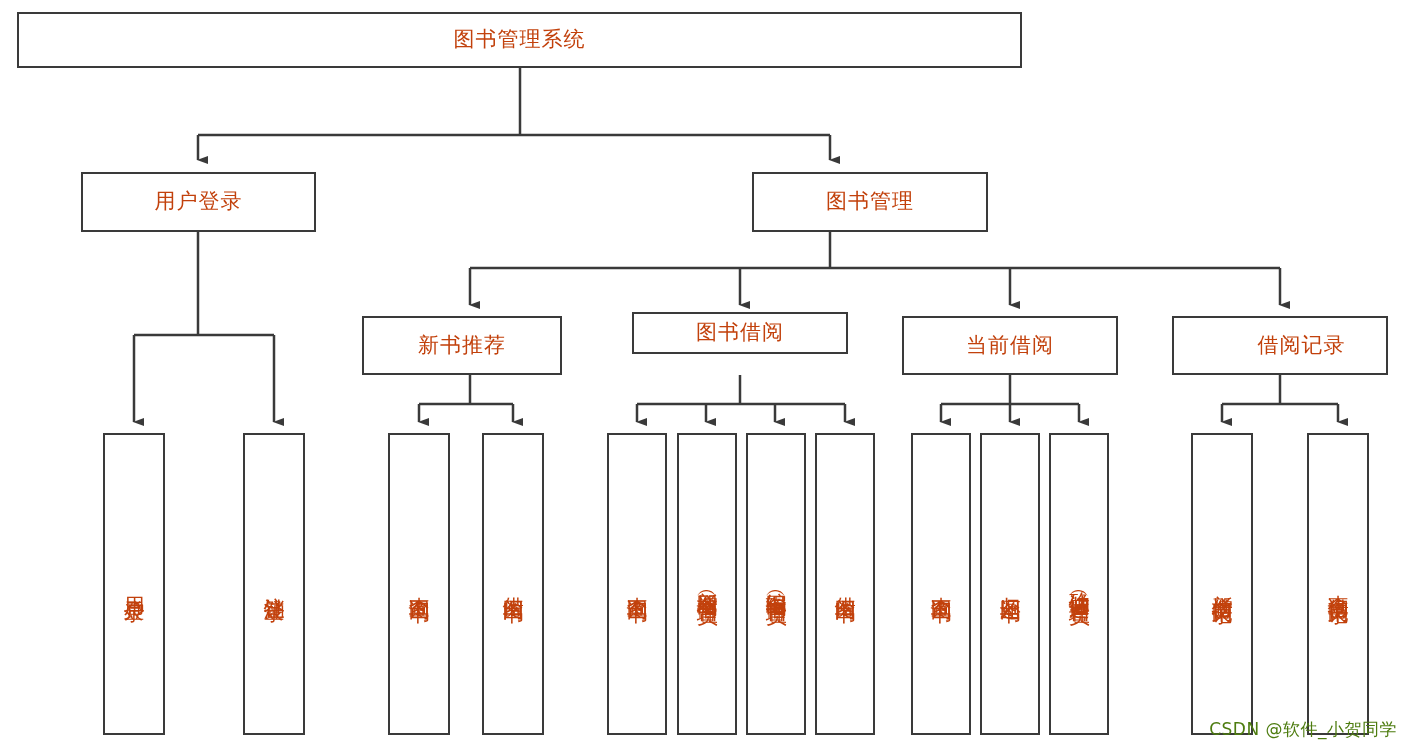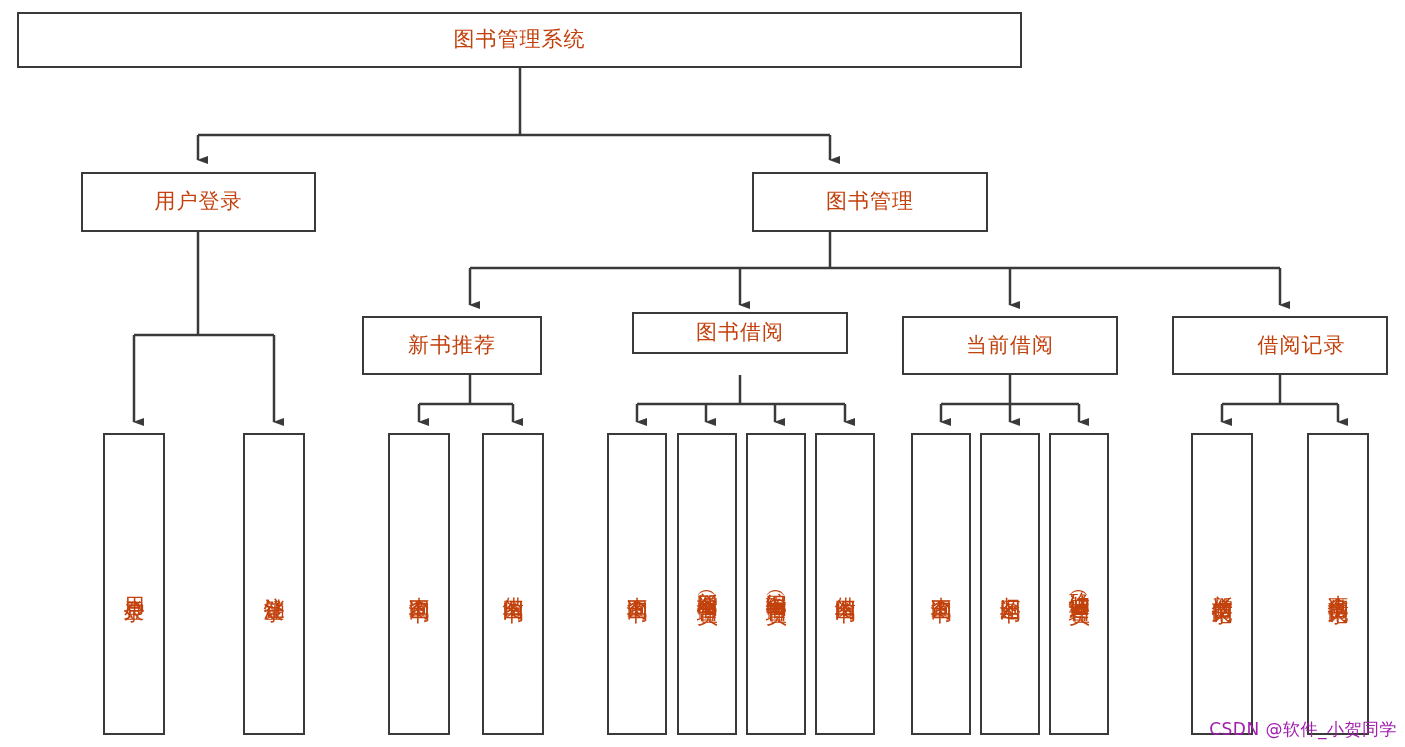--- a/index.html
+++ b/index.html
@@ -56,21 +56,21 @@
   }
   .node.vert .label {
     writing-mode: vertical-rl;
     text-orientation: upright;
   }
   #watermark {
     position: absolute;
     right: 8px;
     bottom: 6px;
     font-size: 17px;
-    color: #a21caf;
+    color: #4d7c0f;
     letter-spacing: 0.5px;
     white-space: nowrap;
     pointer-events: none;
   }
 </style>
 </head>
 <body>
 
 <div id="diagram-root">
 
@@ -129,21 +129,21 @@
   </div>
 
   <div class="node horiz" style="left:81px; top:172px; width:235px; height:60px;">
     <span class="label">用户登录</span>
   </div>
 
   <div class="node horiz" style="left:712px; top:172px; width:236px; height:60px;margin-left:40px;">
     <span class="label">图书管理</span>
   </div>
 
-  <div class="node horiz" style="left:362px; top:316px; width:180px; height:59px;">
+  <div class="node horiz" style="left:362px; top:316px; width:200px; height:59px;">
     <span class="label">新书推荐</span>
   </div>
 
   <div class="node horiz" style="left:632px; top:312px; width:216px; height:42px;">
     <span class="label">图书借阅</span>
   </div>
 
   <div class="node horiz" style="left:902px; top:316px; width:216px; height:59px;align-items:center;">
     <span class="label">当前借阅</span>
   </div>

